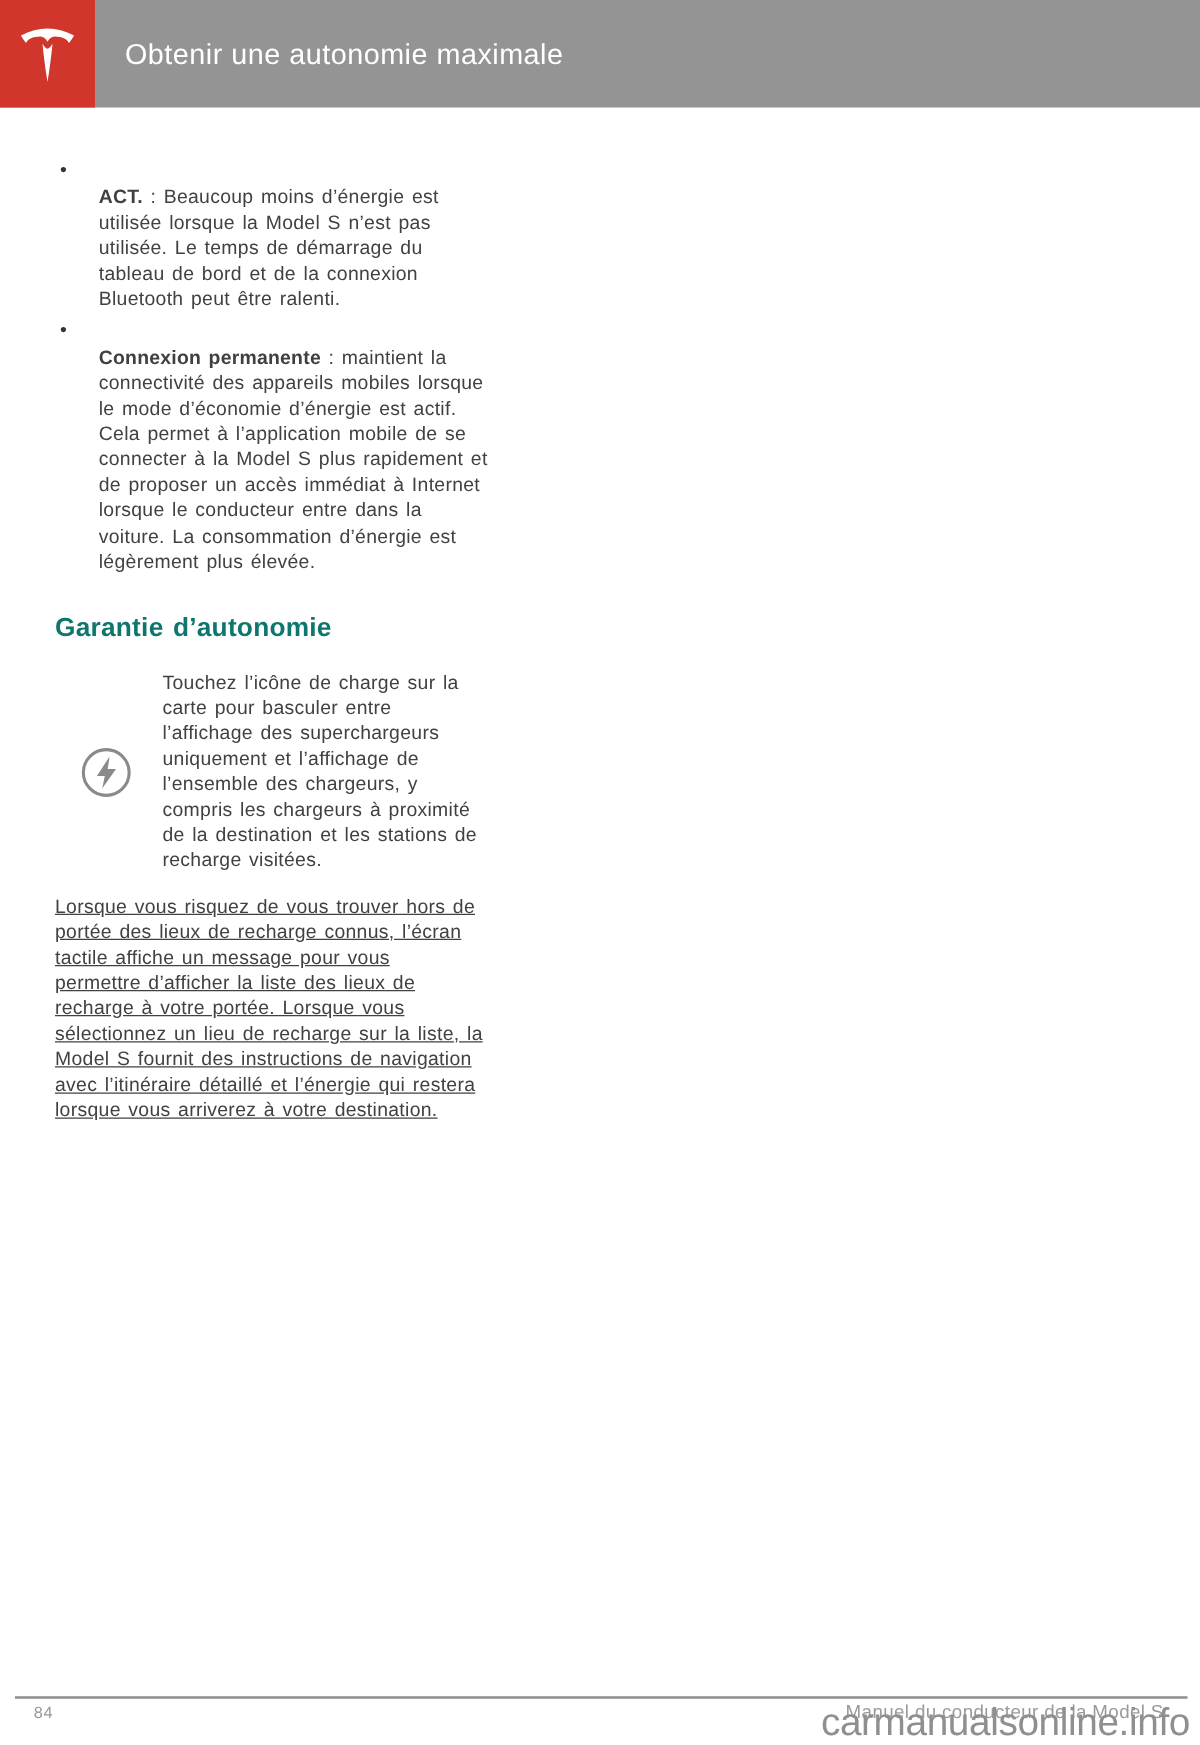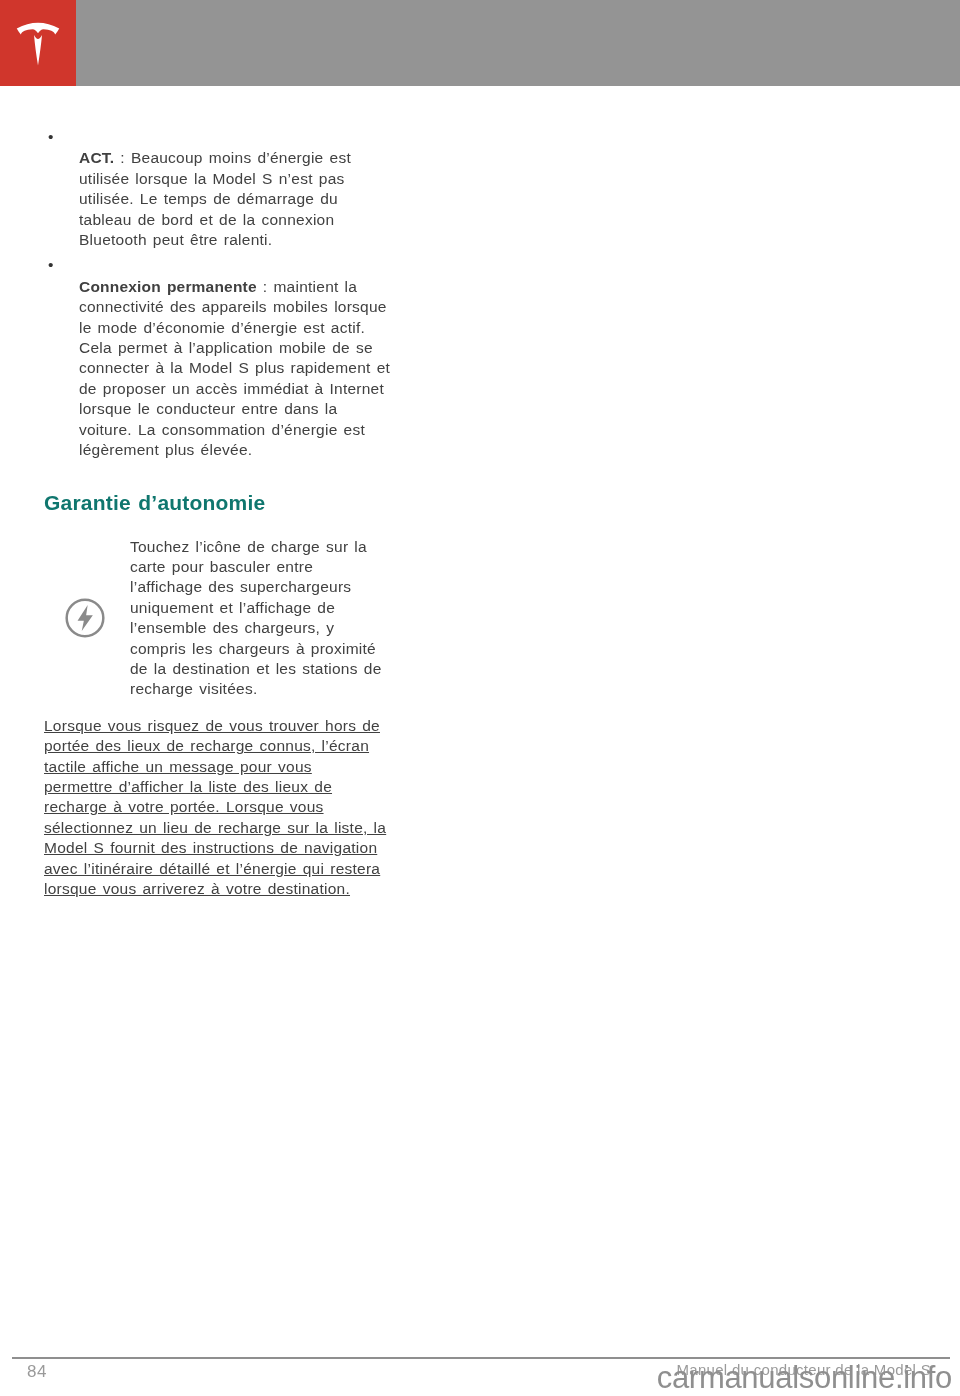--- a/index.html
+++ b/index.html
@@ -114,21 +114,21 @@
     position: absolute;
     top: 1357px;
     left: 12px;
     right: 10px;
     border-top: 2px solid #8f8f8f;
   }
   .page-number {
     position: absolute;
     top: 1362px;
     left: 27px;
-    font-size: 17px;
+    font-size: 13px;
     color: #9a9a9a;
     letter-spacing: 0.5px;
   }
   .doc-title {
     position: absolute;
     top: 1361px;
     right: 29px;
     font-size: 15px;
     color: #9a9a9a;
     letter-spacing: 0.3px;
@@ -153,20 +153,21 @@
 
   <div class="header">
     <div class="logo-box">
       <span>
         <svg width="50" height="54" viewBox="0 0 60 60" aria-hidden="true">
           <path fill="#ffffff" d="M30 57 C27.8 44 26.2 31 25.2 20.5 C27 23.5 28.4 25.2 30 25.2 C31.6 25.2 33 23.5 34.8 20.5 C33.8 31 32.2 44 30 57 Z"></path>
           <path fill="#ffffff" d="M4.5 12.5 C13 8 21.5 5.8 30 5.8 C38.5 5.8 47 8 55.5 12.5 C54 15.2 52.3 17.6 50.6 19.7 C49.2 15.9 44.6 13.6 36.6 13.4 C34 13.6 31.7 15.4 30 18.4 C28.3 15.4 26 13.6 23.4 13.4 C15.4 13.6 10.8 15.9 9.4 19.7 C7.7 17.6 6 15.2 4.5 12.5 Z"></path>
         </svg>
       </span>
     </div>
+    <div class="header-title">Obtenir une autonomie maximale</div>
   </div>
 
   <div class="content">
 
     <ul class="bullets">
       <li>
         <span class="bullet-dot">•</span>
         <span class="ml">
           <span class="bold-label">ACT.</span><span> : Beaucoup moins d’énergie est
 utilisée lorsque la Model S n’est pas

